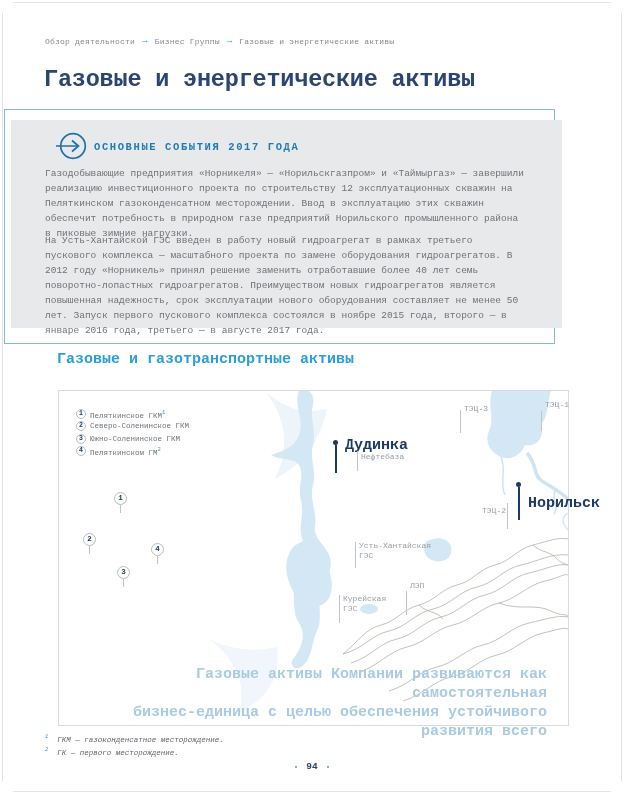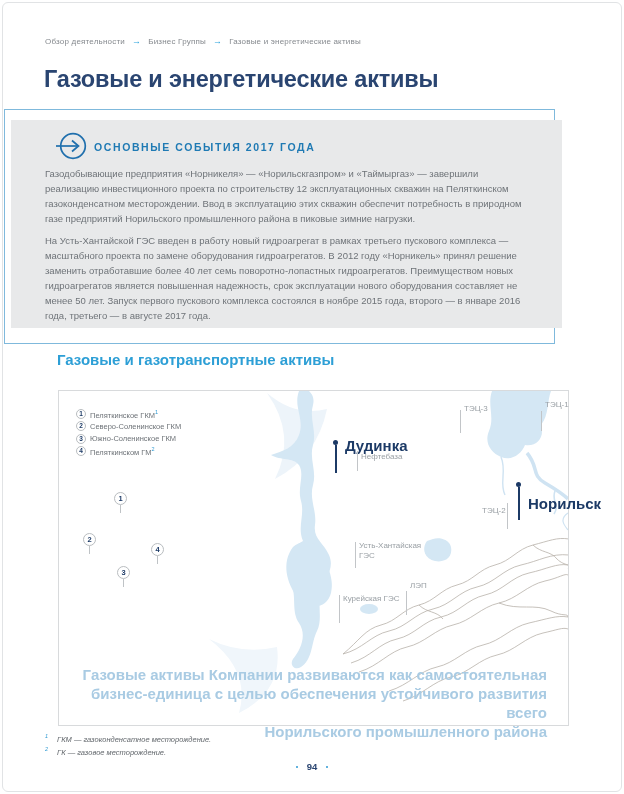--- a/index.html
+++ b/index.html
@@ -1,17 +1,17 @@
 <!DOCTYPE html>
 <html lang="ru"><head>
 <meta charset="utf-8">
 <style>
   html,body{margin:0;padding:0;background:#ffffff;}
   #page{position:relative;width:624px;height:794px;background:#ffffff;overflow:hidden;
-        font-family:Liberation Sans, sans-serif;}
+        font-family:Liberation Mono, monospace;border-radius:23px;}
   .abs{position:absolute;}
   
   .page-frame{position:absolute;left:2px;top:2px;right:2px;bottom:2px;
               border:1px solid #e1e3e5;border-radius:6px;pointer-events:none;}
   
   .breadcrumb{left:45px;top:37px;display:flex;align-items:center;gap:7px;
               font-size:8px;color:#85898e;letter-spacing:.2px;}
   .crumb{cursor:pointer;}
   .crumb-arrow{color:#29a3dc;font-weight:bold;font-size:9px;line-height:1;}
   
@@ -182,29 +182,28 @@
 
     <div class="abs fac-line" style="left:347px;top:200px;height:24px;"></div>
     <div class="abs fac-label" style="left:351px;top:190px;">ЛЭП</div>
 
     <div class="abs fac-line" style="left:280px;top:204px;height:28px;"></div>
     <div class="abs fac-label" style="left:284px;top:203px;max-width:60px;">Курейская ГЭС</div>
 
     <div class="abs statement">
       <div>Газовые активы Компании развиваются как самостоятельная</div>
       <div>бизнес-единица с целью обеспечения устойчивого развития всего</div>
-      <div>Норильского промышленного района</div>
     </div>
   </div>
 
   <div class="abs footnote fn1">
     <span class="fn-sup">1</span><span class="fn-text">ГКМ — газоконденсатное месторождение.</span>
   </div>
   <div class="abs footnote fn2">
-    <span class="fn-sup">2</span><span class="fn-text">ГК — газовое месторождение.</span>
+    <span class="fn-sup">2</span><span class="fn-text">ГК — первого месторождение.</span>
   </div>
 
   <div class="abs pageno-row">
     <span class="pageno-dot"></span>
     <span class="pageno">94</span>
     <span class="pageno-dot"></span>
   </div>
 </div>
 
 </body></html>

